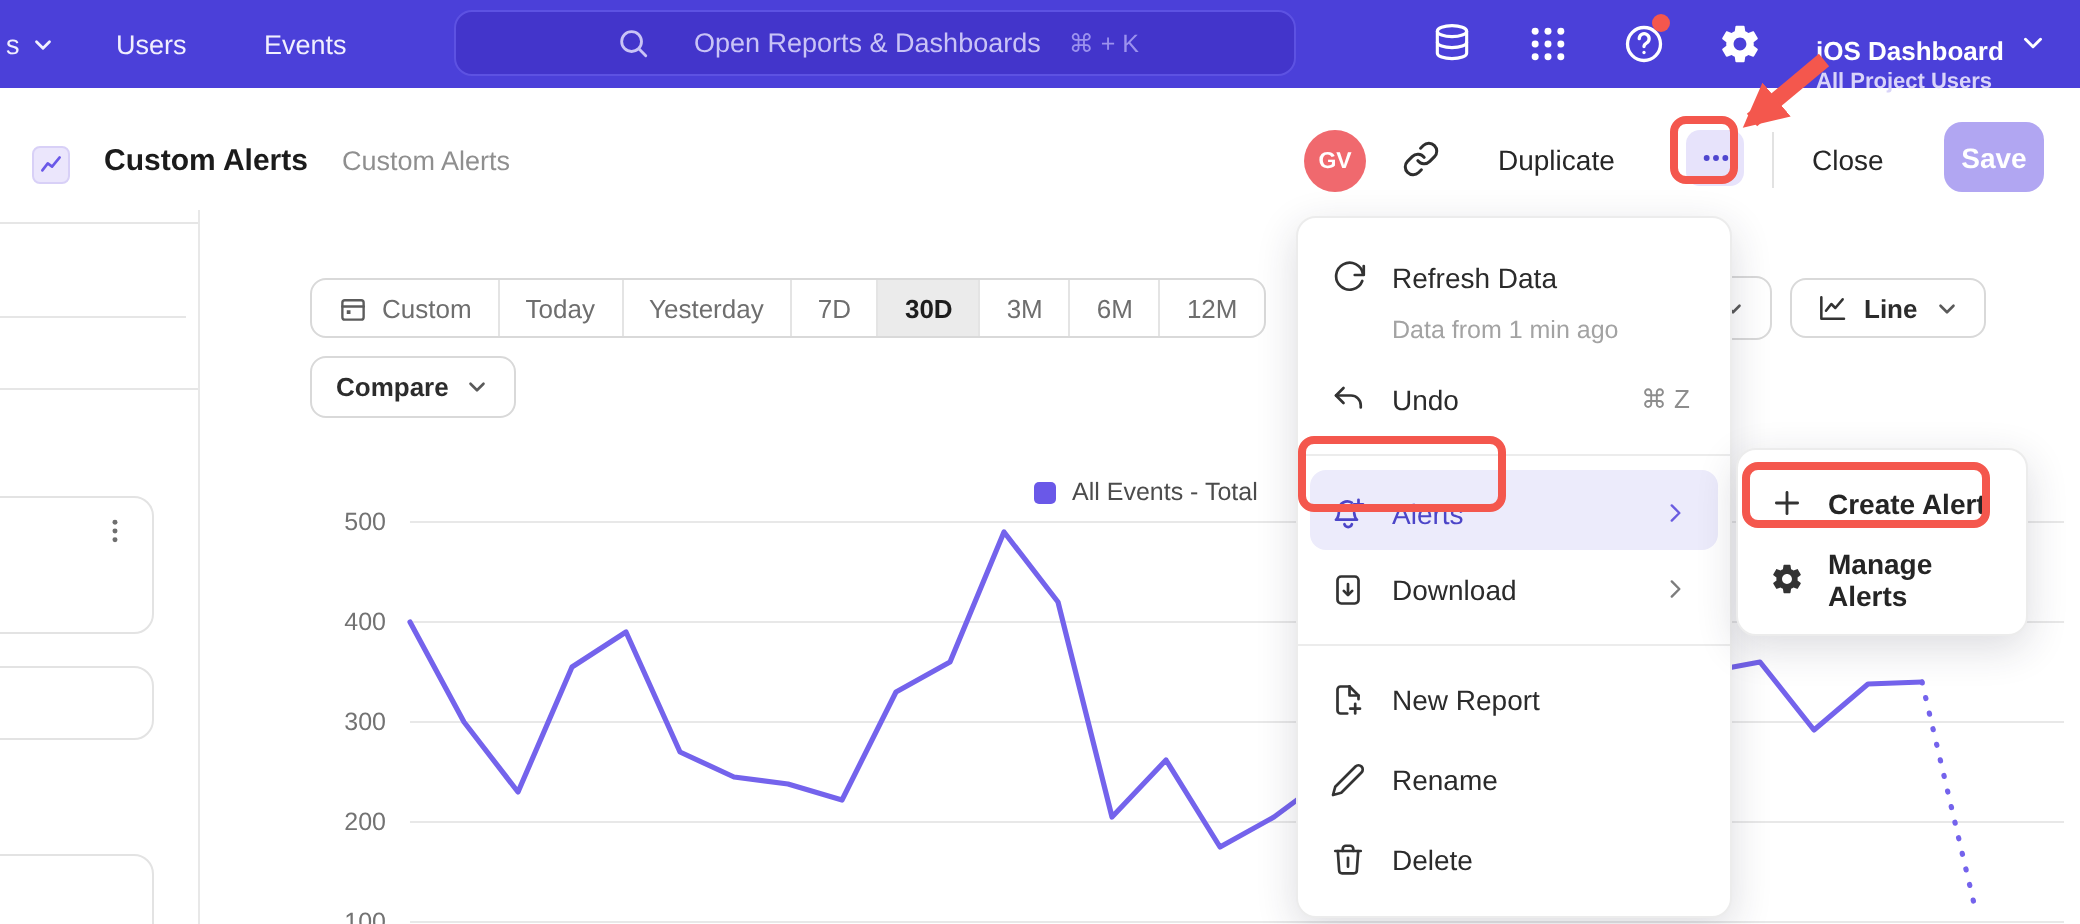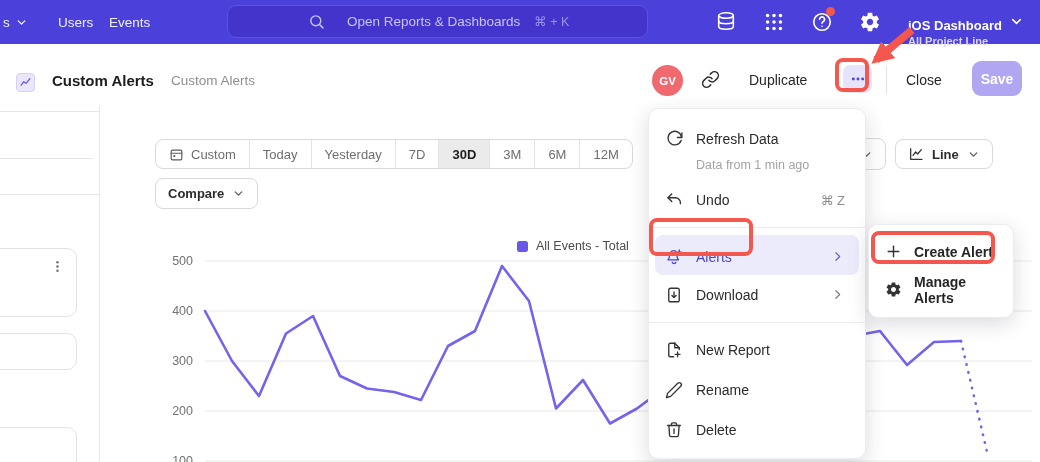--- a/index.html
+++ b/index.html
@@ -128,21 +128,21 @@
     <div id="nav-items">
         <div class="nav-item" style="left: 3px;">
           <span>s</span>
           <svg viewBox="0 0 24 24" width="13" height="13" fill="none" stroke="currentColor" stroke-width="2.6" stroke-linecap="round" stroke-linejoin="round">
             <polyline points="6 9 12 15 18 9"></polyline>
           </svg>
         </div>
         <div class="nav-item" style="left: 58px;">
           <span>Users</span>
         </div>
-        <div class="nav-item" style="left: 109px;">
+        <div class="nav-item" style="left: 132px;">
           <span>Events</span>
         </div>
       </div>
     <div class="searchbar">
       <span class="mag" id="ic-search">
           <svg viewBox="0 0 24 24" width="17" height="17" fill="none" stroke="currentColor" stroke-width="2" stroke-linecap="round" stroke-linejoin="round">
             <circle cx="11" cy="11" r="7"></circle>
             <line x1="16.3" y1="16.3" x2="21" y2="21"></line>
           </svg>
         </span>
@@ -171,21 +171,21 @@
           <circle cx="12" cy="12" r="9"></circle>
           <path d="M9.4 9.1a2.7 2.7 0 1 1 4.1 2.3c-.9.55-1.5 1.05-1.5 2"></path>
           <line x1="12" y1="16.6" x2="12" y2="16.7"></line>
         </svg></span>
     <span class="help-dot"></span>
     <span class="nav-icon" style="left:859px" id="ic-gear"><svg viewBox="0 0 24 24" width="22" height="22" fill="none" stroke="currentColor" stroke-width="2" stroke-linecap="round" stroke-linejoin="round">
           <path fill="currentColor" stroke="none" d="M19.43 12.98c.04-.32.07-.64.07-.98s-.03-.66-.07-.98l2.11-1.65c.19-.15.24-.42.12-.64l-2-3.46c-.12-.22-.39-.3-.61-.22l-2.49 1c-.52-.4-1.08-.73-1.69-.98l-.38-2.65C14.46 2.18 14.25 2 14 2h-4c-.25 0-.46.18-.49.42l-.38 2.65c-.61.25-1.17.59-1.69.98l-2.49-1c-.23-.09-.49 0-.61.22l-2 3.46c-.13.22-.07.49.12.64l2.11 1.65c-.04.32-.07.65-.07.98s.03.66.07.98l-2.11 1.65c-.19.15-.24.42-.12.64l2 3.46c.12.22.39.3.61.22l2.49-1c.52.4 1.08.73 1.69.98l.38 2.65c.03.24.24.42.49.42h4c.25 0 .46-.18.49-.42l.38-2.65c.61-.25 1.17-.59 1.69-.98l2.49 1c.23.09.49 0 .61-.22l2-3.46c.12-.22.07-.49-.12-.64l-2.11-1.65zM12 15.5c-1.93 0-3.5-1.57-3.5-3.5s1.57-3.5 3.5-3.5 3.5 1.57 3.5 3.5-1.57 3.5-3.5 3.5z"></path>
         </svg></span>
     <div class="proj">
       <div class="nm">iOS Dashboard</div>
-      <div class="sc">All Project Line</div>
+      <div class="sc">All Project Users</div>
     </div>
     <span class="nav-icon" style="left:1009px;top:14px;width:16px;height:16px" id="ic-proj-chev"><svg viewBox="0 0 24 24" width="15" height="15" fill="none" stroke="currentColor" stroke-width="2.4" stroke-linecap="round" stroke-linejoin="round">
           <polyline points="6 9 12 15 18 9"></polyline>
         </svg></span>
   </div>
 
   <div class="abs rep-icon" id="ic-report">
       <svg viewBox="0 0 24 24" width="13" height="13" fill="none" stroke="currentColor" stroke-width="2.4" stroke-linecap="round" stroke-linejoin="round">
         <polyline points="4 17 9 10.5 13 13.5 20 5"></polyline>
       </svg>

